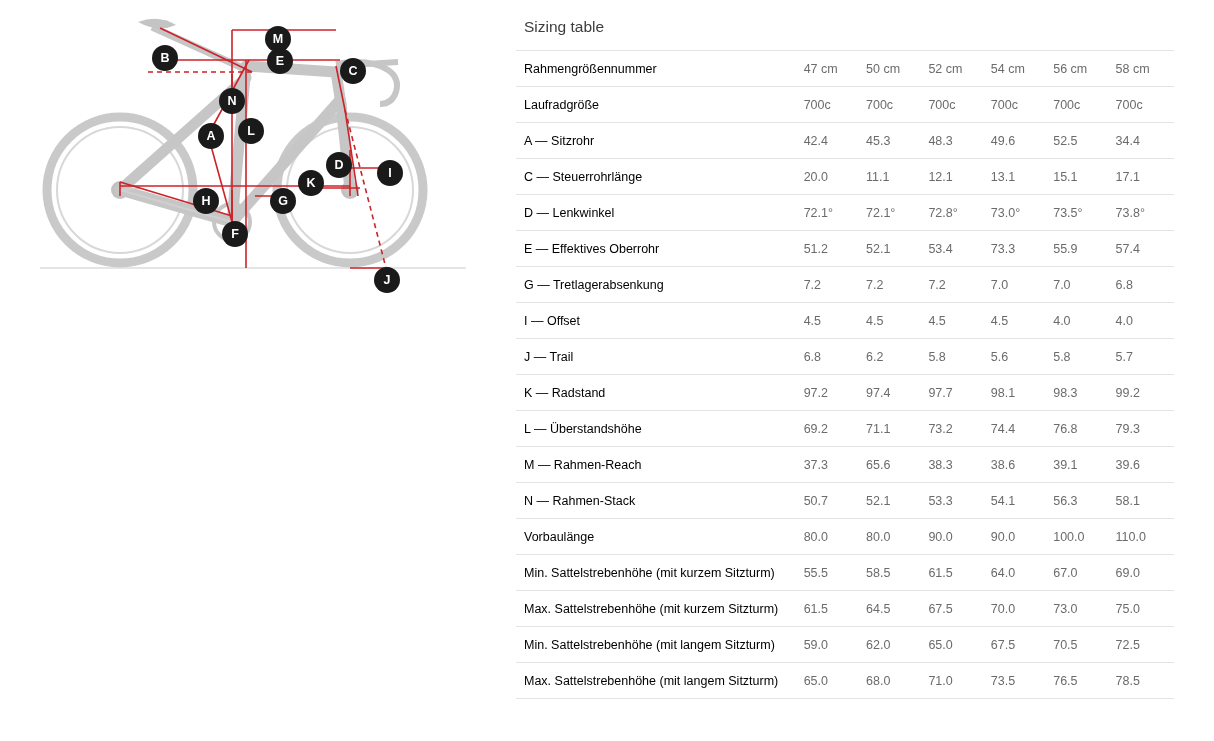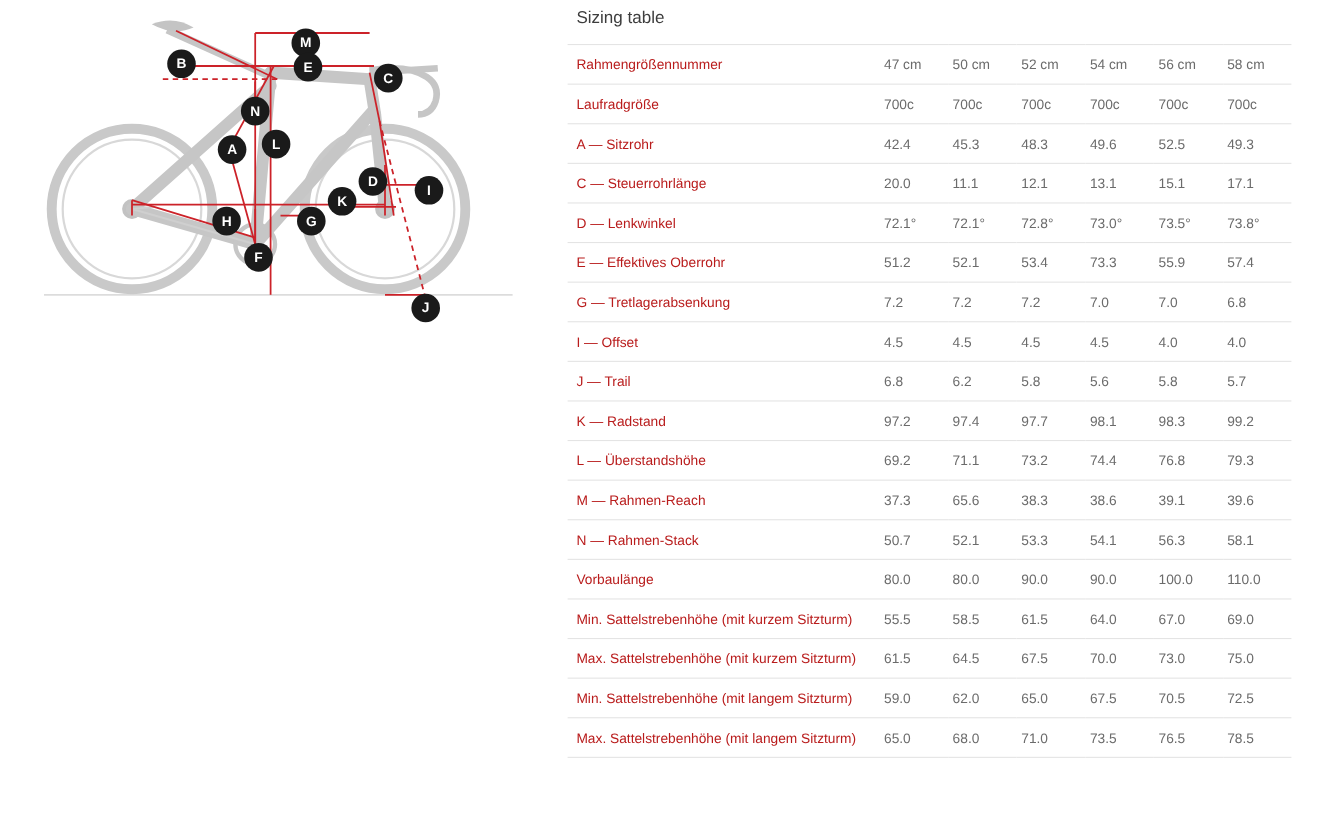--- a/index.html
+++ b/index.html
@@ -42,21 +42,21 @@
     font-size: 12.5px;
     font-weight: bold;
     line-height: 26px;
     text-align: center;
     font-family: "Liberation Sans", sans-serif;
   }
 
   
   .table-pane {
     flex: 1 1 auto;
-    padding: 0 40px 0 16px;
+    padding: 10px 40px 0 16px;
     overflow: hidden;
   }
   .table-title {
     font-size: 15.5px;
     color: #3d3d3d;
     margin: 8px 0 14px 8px;
     font-weight: normal;
   }
   table.sizing {
     width: 100%;
@@ -70,21 +70,21 @@
     border-top: 1px solid #e4e4e4;
   }
   table.sizing td {
     padding: 10.5px 4px;
     color: #595959;
     white-space: nowrap;
   }
   table.sizing td.rowlabel {
     padding-left: 8px;
     width: 285px;
-    color: #b91c1c;
+    color: #000000;
   }
   table.sizing td.val {
     width: 64px;
     color: #6b6b6b;
   }
 </style>
 </head>
 <body>
 
 <div class="page">
@@ -197,21 +197,21 @@
             <td class="val">700c</td>
             <td class="val">700c</td>
           </tr>
           <tr>
             <td class="rowlabel">A — Sitzrohr</td>
             <td class="val">42.4</td>
             <td class="val">45.3</td>
             <td class="val">48.3</td>
             <td class="val">49.6</td>
             <td class="val">52.5</td>
-            <td class="val">49.3</td>
+            <td class="val">34.4</td>
           </tr>
           <tr>
             <td class="rowlabel">C — Steuerrohrlänge</td>
             <td class="val">20.0</td>
             <td class="val">11.1</td>
             <td class="val">12.1</td>
             <td class="val">13.1</td>
             <td class="val">15.1</td>
             <td class="val">17.1</td>
           </tr>

